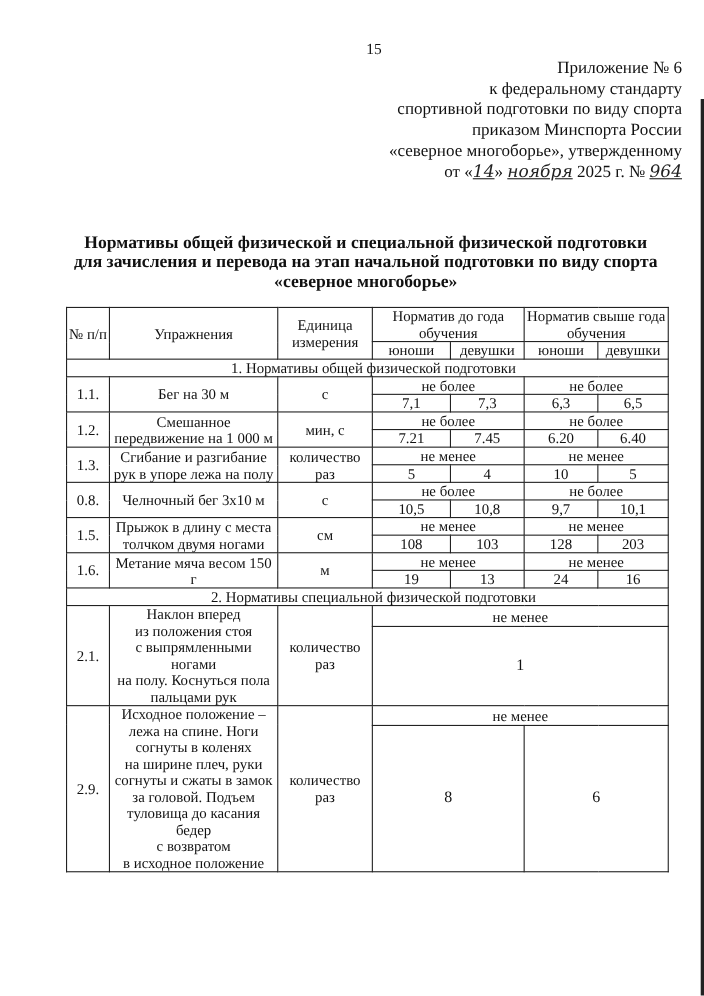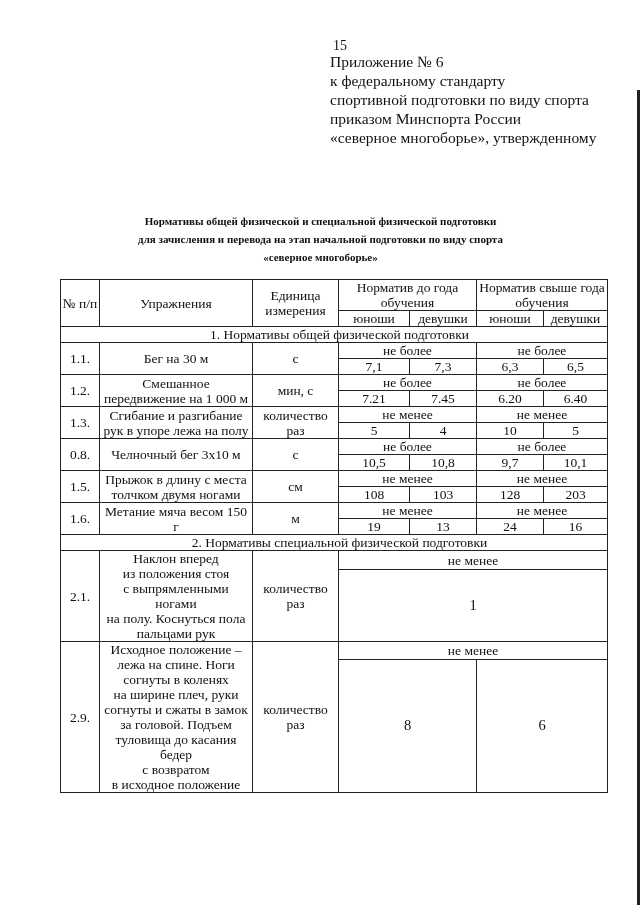--- a/index.html
+++ b/index.html
@@ -1,23 +1,23 @@
 <!DOCTYPE html>
 <html><head>
 <meta charset="utf-8">
 <style>
   html, body { margin:0; padding:0; }
   body { width:640px; height:905px; background:#fff; position:relative; overflow:hidden;
          font-family:"Liberation Serif", "DejaVu Serif", serif; color:#111; }
   .scan-edge { position:absolute; right:0; top:90px; width:3px; height:815px; background:#222; }
   .page-num { position:absolute; left:333px; top:38px; font-size:14px; }
-  .appendix { position:absolute; left:330px; width:290px; top:52px; text-align:left; font-size:15.5px; line-height:19px; }
+  .appendix { position:absolute; left:330px; width:290px; top:52px; text-align:right; font-size:15.5px; line-height:19px; }
   .appendix div { white-space:nowrap; }
   .sig { font-family:"DejaVu Serif", serif; font-style:italic; text-decoration:underline; color:#222; }
-  .doc-title { position:absolute; left:48px; width:545px; top:212px; text-align:center; font-weight:bold; font-size:11px; line-height:18px; }
+  .doc-title { position:absolute; left:60px; width:545px; top:212px; text-align:center; font-weight:bold; font-size:16px; line-height:18px; }
   .doc-title div { white-space:nowrap; }
   table { position:absolute; left:60px; top:279px; border-collapse:collapse; font-size:13.5px; table-layout:fixed; }
   td { border:1px solid #222; text-align:center; padding:0 1px; line-height:15px; vertical-align:middle; }
   .sub td, td.sub { height:15px; }
   .hdr1 td { height:30px; }
   .section td { height:15px; padding-left:12px; }
   .big { font-size:14.5px; }
 </style>
 </head>
 <body>
@@ -25,20 +25,21 @@
 <div class="scan-edge"></div>
 
 <div class="page-num">15</div>
 
 <div class="appendix">
   <div>Приложение № 6</div>
   <div>к федеральному стандарту</div>
   <div>спортивной подготовки по виду спорта</div>
   <div>приказом Минспорта России</div>
   <div>«северное многоборье», утвержденному</div>
+  <div><span>от «</span><span class="sig">14</span><span>» </span><span class="sig">ноября</span><span> 2025 г. № </span><span class="sig">964</span></div>
 </div>
 
 <div class="doc-title">
   <div>Нормативы общей физической и специальной физической подготовки</div>
   <div>для зачисления и перевода на этап начальной подготовки по виду спорта</div>
   <div>«северное многоборье»</div>
 </div>
 
 <table>
   <colgroup>

